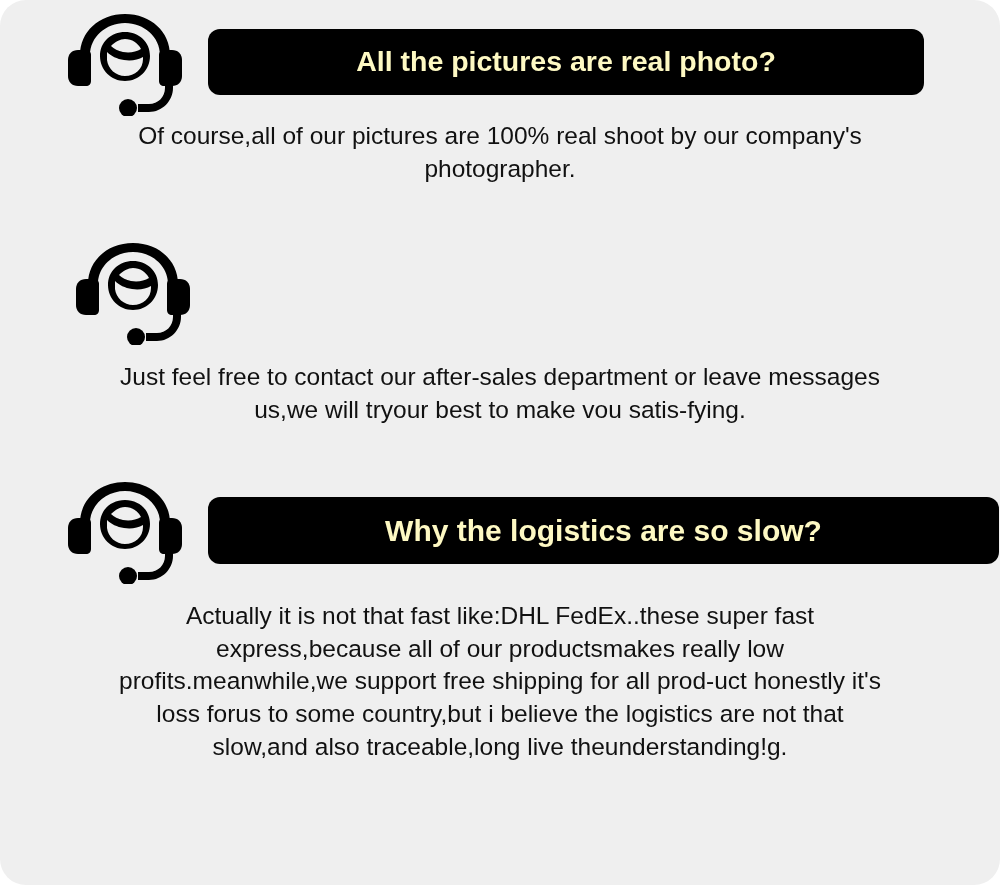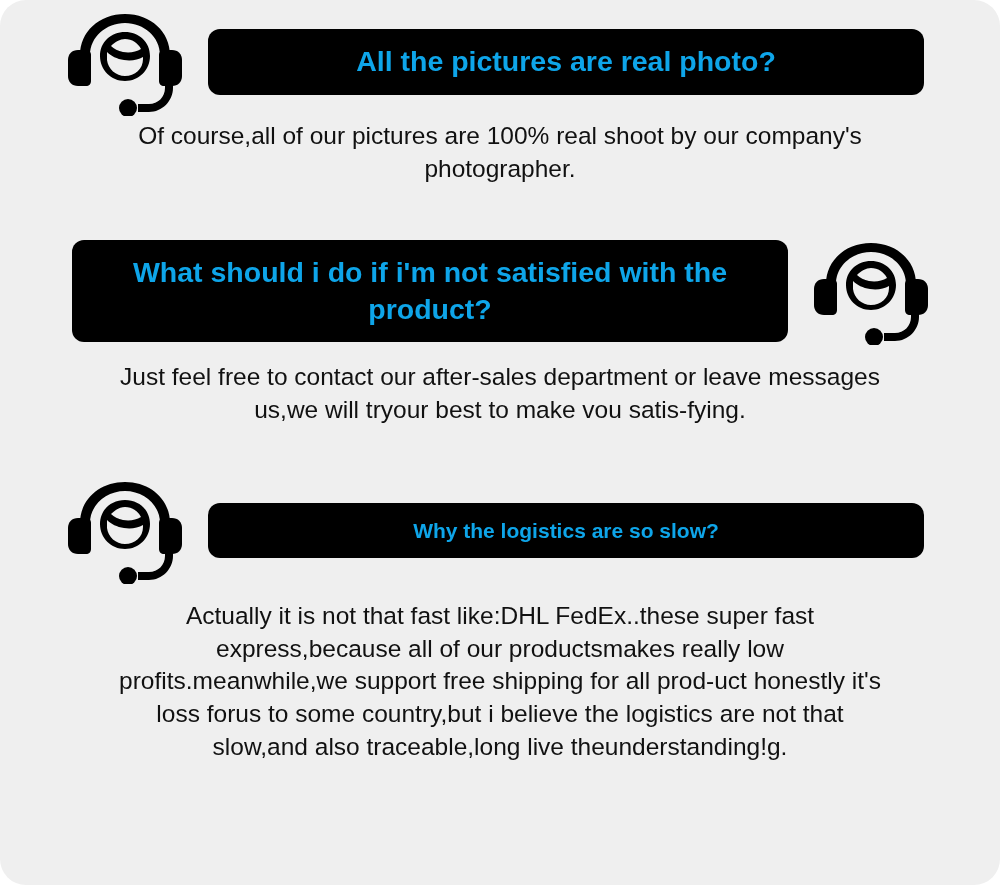--- a/index.html
+++ b/index.html
@@ -47,40 +47,40 @@
     position: relative;
   }
   .agent-icon svg {
     display: block;
     width: 100%;
     height: 100%;
   }
 
   .qbar {
     background: #000000;
-    color: #0ea5e9;
+    color: #fef9c3;
     border-radius: 12px;
     font-weight: bold;
     text-align: center;
     line-height: 1.30;
     box-sizing: border-box;
   }
   .qbar.q1 {
     width: 716px;
     font-size: 28.5px;
     padding: 14px 18px;
   }
   .qbar.q2 {
     width: 716px;
     font-size: 28.5px;
     padding: 14px 26px;
   }
   .qbar.q3 {
-    width: 716px;
-    font-size: 21px;
+    width: 791px;
+    font-size: 30px;
     padding: 14px 18px;
   }
 
   .answer {
     text-align: center;
     color: #111111;
     font-size: 24.5px;
     line-height: 1.33;
     box-sizing: border-box;
   }
@@ -138,21 +138,20 @@
           </g>
         </svg>
       </div>
       <div class="qbar q1">All the pictures are real photo?</div>
     </div>
     <div class="answer">Of course,all of our pictures are 100% real shoot by our company's photographer.</div>
   </div>
 
   <div class="faq" id="block-2">
     <div class="row right-icon">
-      <div class="qbar q2">What should i do if i'm not satisfied with the product?</div>
       <div class="agent-icon">
         <svg viewBox="0 0 122 108" xmlns="http://www.w3.org/2000/svg">
           <g fill="#000000">
             <path d="M61 6 C35 6 16 24 16 47 L16 60 C16 62 17 63 19 63 L23 63 C25 63 26 62 26 60 L26 47 C26 29 42 15 61 15 C80 15 96 29 96 47 L96 60 C96 62 97 63 99 63 L103 63 C105 63 106 62 106 60 L106 47 C106 24 87 6 61 6 Z"></path>
             <path d="M14 42 C8 42 4 46 4 52 L4 68 C4 74 8 78 14 78 L22 78 C25 78 27 76 27 73 L27 47 C27 44 25 42 22 42 Z"></path>
             <path d="M100 42 C97 42 95 44 95 47 L95 73 C95 76 97 78 100 78 L108 78 C114 78 118 74 118 68 L118 52 C118 46 114 42 108 42 Z"></path>
             <path d="M101 74 L101 80 C101 89 94 96 85 96 L74 96 L74 104 L85 104 C98 104 109 93 109 80 L109 74 Z"></path>
             <circle cx="64" cy="100" r="9"></circle>
             <path d="M61 24 C47 24 36 34 36 48 C36 62 47 73 61 73 C75 73 86 62 86 48 C86 34 75 24 61 24 Z M61 31 C68 31 74 35 77 41 C72 44 66 45 59 44 C54 43 50 41 47 38 C51 34 56 31 61 31 Z M43 44 C47 48 53 51 60 52 C67 53 74 52 79 49 C79 49 79 50 79 51 C79 61 71 68 61 68 C52 68 44 61 43 52 Z"></path>
           </g>

